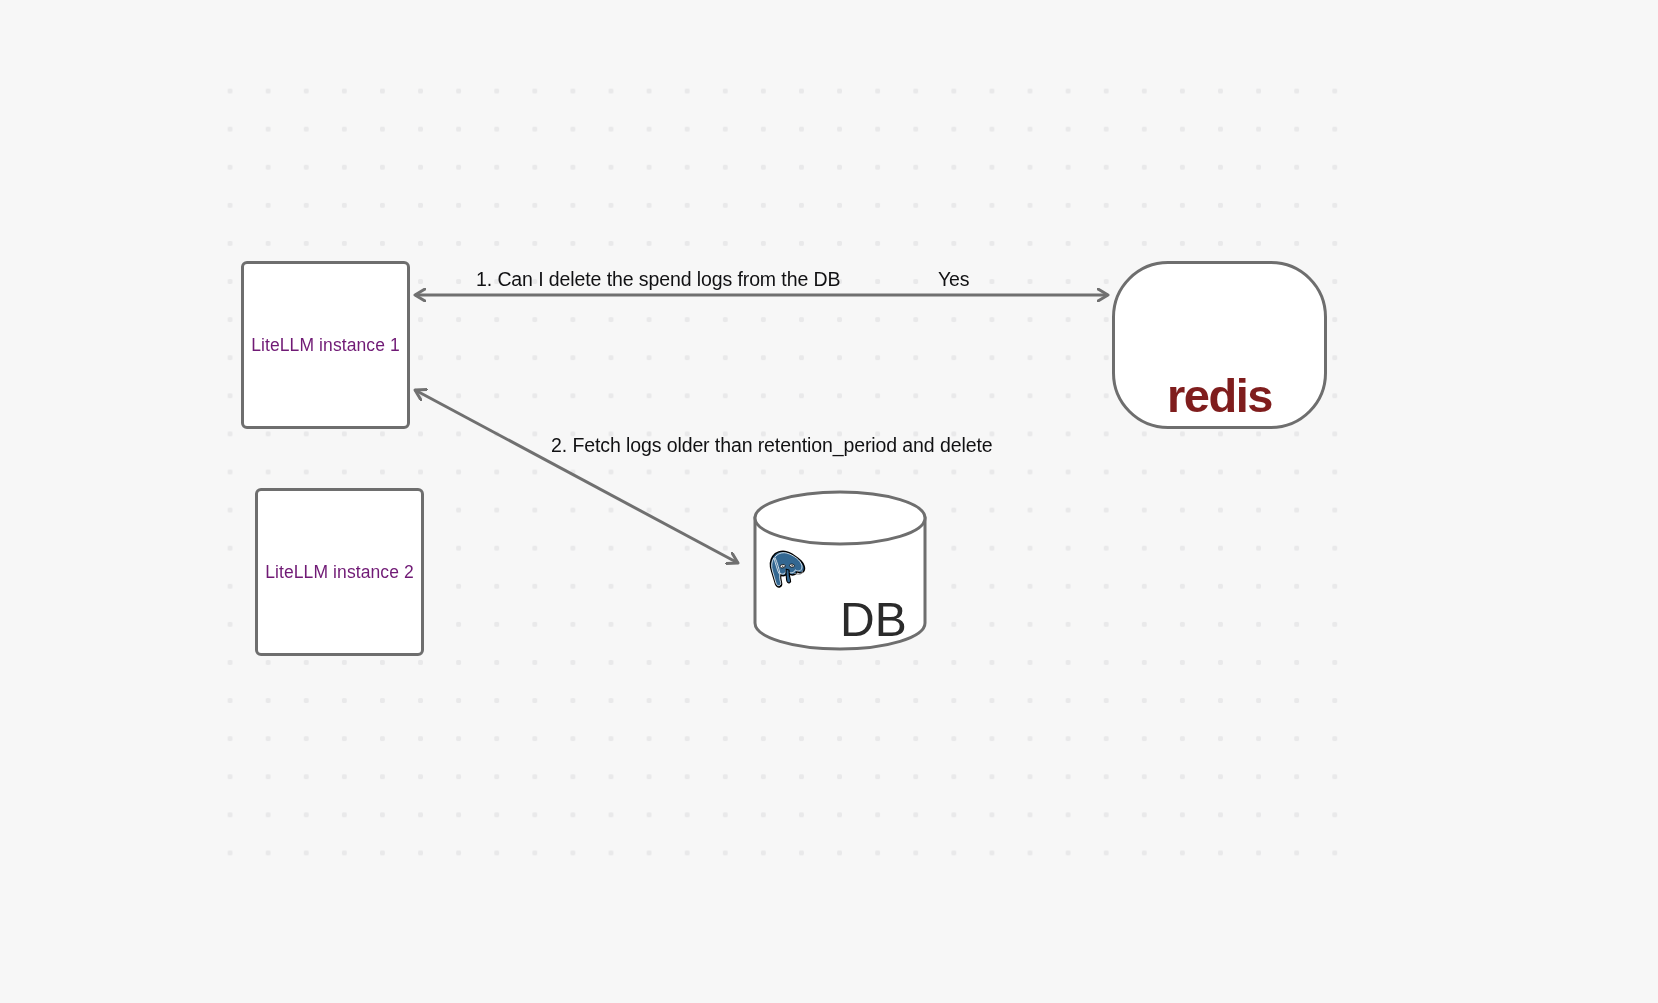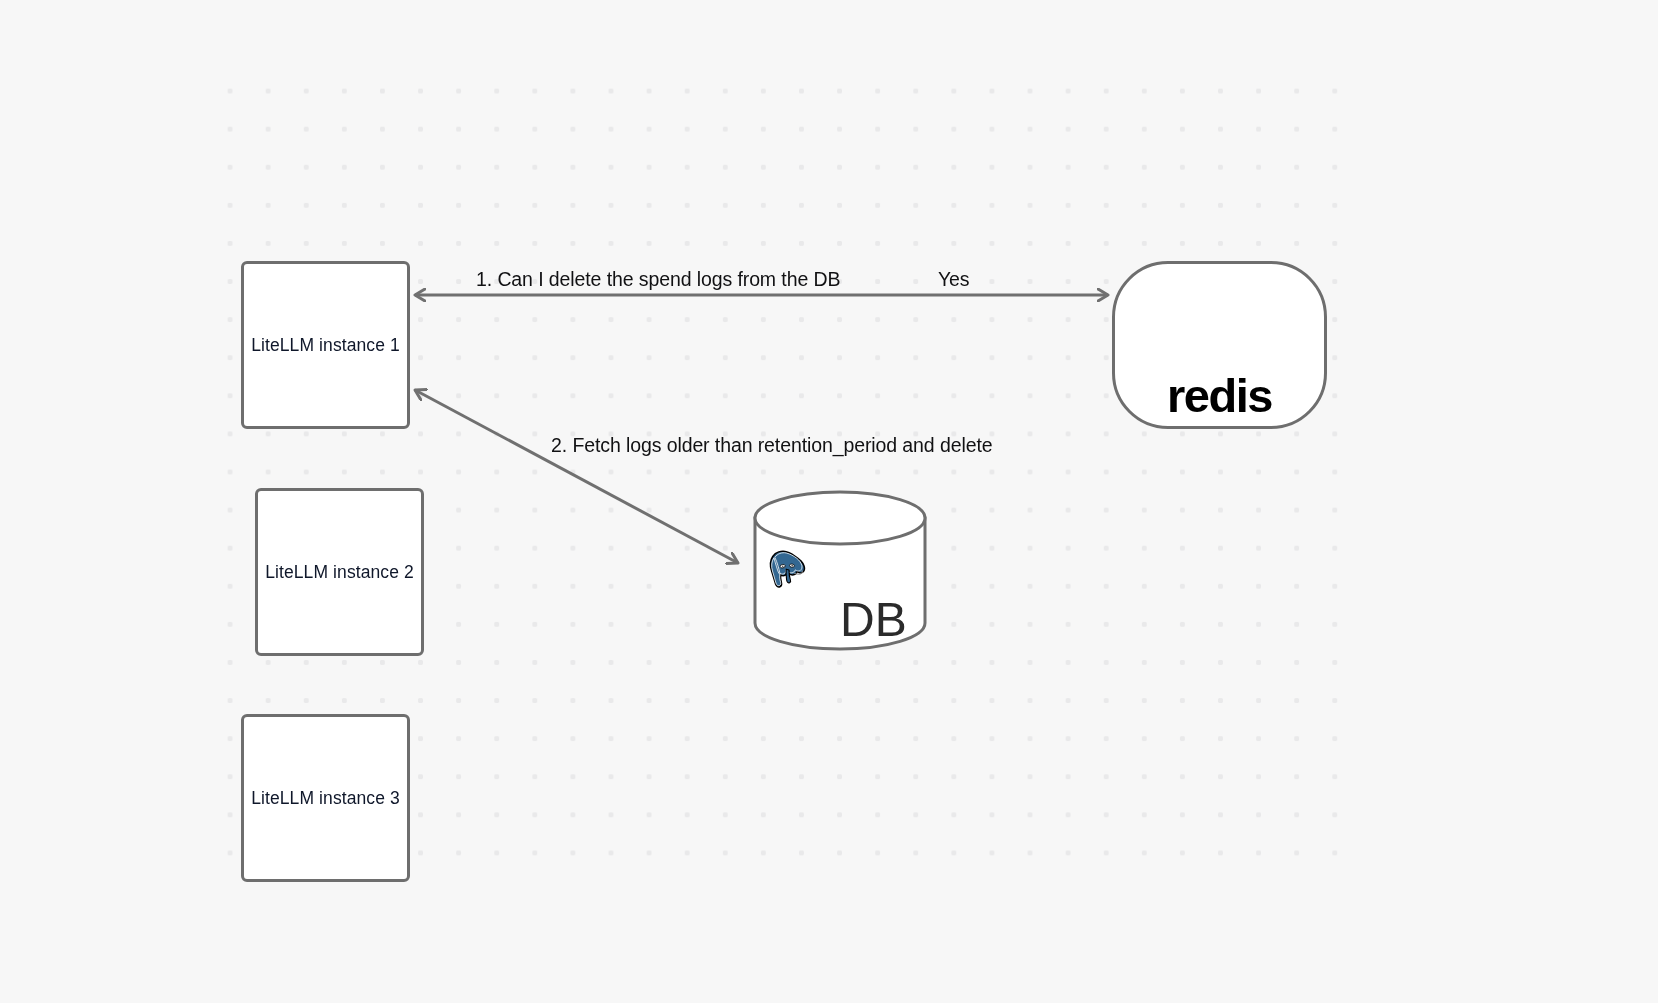--- a/index.html
+++ b/index.html
@@ -32,21 +32,21 @@
     background: #ffffff;
     border: 3px solid #6e6e6e;
     border-radius: 6px;
     box-sizing: border-box;
     display: flex;
     align-items: center;
     justify-content: center;
   }
   .node-label {
     font-size: 17.5px;
-    color: #0f172a;
+    color: #701a75;
     font-family: "Liberation Sans", sans-serif;
     letter-spacing: 0.1px;
     white-space: nowrap;
   }
   .redis-box {
     position: absolute;
     background: #ffffff;
     border: 3px solid #6e6e6e;
     border-radius: 56px;
     box-sizing: border-box;
@@ -142,28 +142,25 @@
   </svg>
 
   <div class="node-box" style="left:241px; top:261px; width:169px; height:168px;">
     <span class="node-label">LiteLLM instance 1</span>
   </div>
 
   <div class="node-box" style="left:241px; top:488px; width:169px; height:168px;margin-left:14px;">
     <span class="node-label">LiteLLM instance 2</span>
   </div>
 
-  <div class="node-box" style="left:241px; top:714px; width:169px; height:168px;">
-    <span class="node-label">LiteLLM instance 3</span>
-  </div>
 
   <div class="redis-box" style="left:1112px; top:261px; width:215px; height:168px;">
     <div style="height:96px;"></div>
     <div style="font-family:'Liberation Sans',sans-serif; font-size:47px; font-weight:bold;
-                color:#000000; letter-spacing:-1.5px; line-height:1; margin-top:4px;">redis</div>
+                color:#7f1d1d; letter-spacing:-1.5px; line-height:1; margin-top:4px;">redis</div>
   </div>
 
   <div style="position:absolute; left:840px; top:596px; font-family:'Liberation Sans',sans-serif;
               font-size:48px; font-weight:normal; color:#2b2b2b; line-height:1;">DB</div>
 
   <div class="edge-label" style="left:476px; top:268px;">1.  Can I delete the spend logs from the DB</div>
 
   <div class="edge-label" style="left:938px; top:268px;">Yes</div>
 
   <div class="edge-label" style="left:551px; top:434px;">2.  Fetch logs older than retention_period and delete</div>

